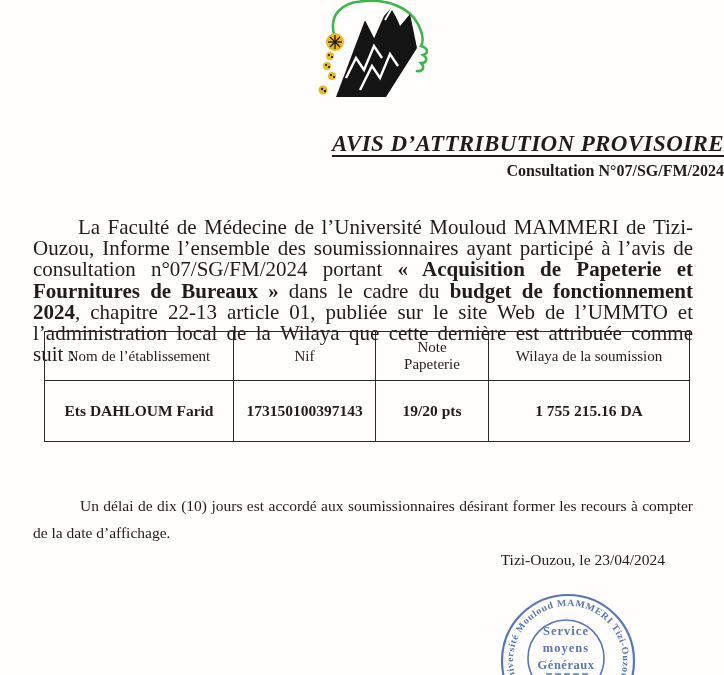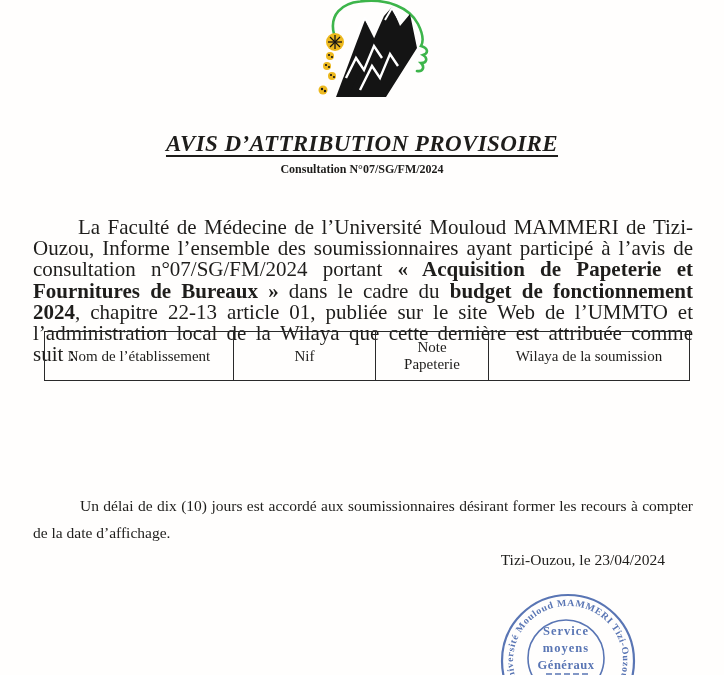--- a/index.html
+++ b/index.html
@@ -1,24 +1,24 @@
 <!DOCTYPE html>
 <html><head>
 <meta charset="utf-8">
 <style>
   html,body{margin:0;padding:0;background:#ffffff;}
   .page{position:relative;width:724px;height:675px;overflow:hidden;background:#fffefd;
         font-family:"Liberation Serif","DejaVu Serif",serif;color:#1e1d1b;}
   
   .logo{position:absolute;left:296px;top:0;}
   
-  .titleblock{position:absolute;top:131px;left:0;width:724px;text-align:center;}
+  .titleblock{position:absolute;top:131px;left:0;width:724px;text-align:right;}
   .title{font-size:23px;font-weight:bold;font-style:italic;letter-spacing:.4px;
          text-decoration:underline;text-decoration-thickness:2px;text-underline-offset:4px;}
-  .subtitle{font-size:12px;font-weight:bold;margin-top:5px;}
+  .subtitle{font-size:16px;font-weight:bold;margin-top:5px;}
   
   .intro{position:absolute;left:33px;top:196px;width:660px;font-size:21px;line-height:21.2px;
          text-align:justify;text-indent:45px;word-spacing:.5px;}
   .delay{position:absolute;left:33px;top:476px;width:660px;font-size:15.5px;line-height:27px;
          text-align:justify;text-indent:47px;}
   .dateline{position:absolute;top:551px;right:59px;font-size:15.5px;}
   
   .award-table{position:absolute;left:44px;top:331px;width:645px;border-collapse:collapse;table-layout:fixed;}
   .award-table th,.award-table td{border:1.6px solid #2a2a2a;text-align:center;vertical-align:middle;padding:2px;}
   .award-table th{font-weight:normal;font-size:15px;height:44px;}
@@ -88,20 +88,26 @@
         <col style="width:113px">
         <col style="width:201px">
     </colgroup>
     <tbody>
         <tr>
       <th>Nom de l’établissement</th>
       <th>Nif</th>
       <th><span class="note-wrap">Note Papeterie</span></th>
       <th>Wilaya de la soumission</th>
     </tr>
+    <tr>
+      <td>Ets DAHLOUM Farid</td>
+      <td>173150100397143</td>
+      <td>19/20 pts</td>
+      <td>1 755 215.16 DA</td>
+    </tr>
   </tbody>
     </table>
 
   <p class="delay">Un délai de dix (10) jours est accordé aux soumissionnaires désirant former les recours à compter de la date d’affichage.</p>
 
   <div class="dateline">Tizi-Ouzou, le 23/04/2024</div>
 
   <svg class="stamp" width="150" height="150" viewBox="0 0 150 150" opacity="0.88">
     <defs>
       <path id="stamp-arc" d="M 24.2 91.2 A 55 55 0 1 1 123.8 91.2"></path>

